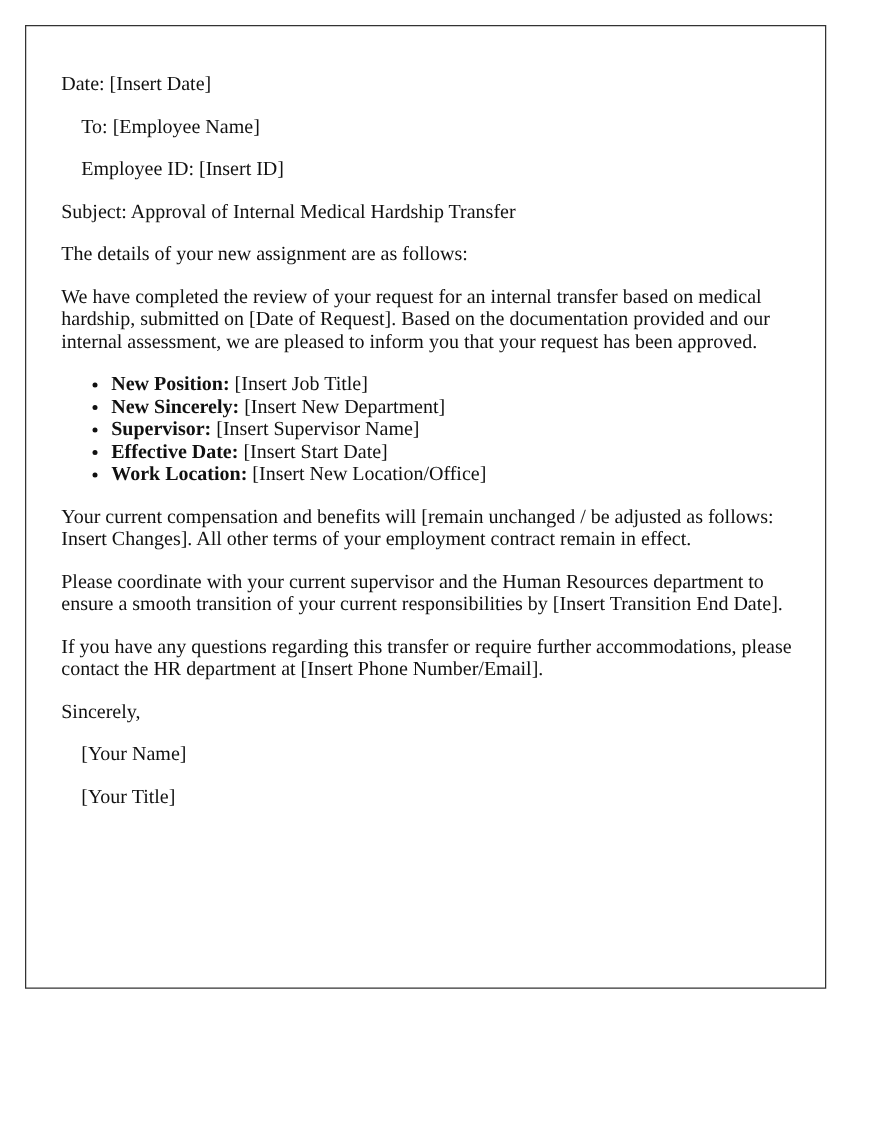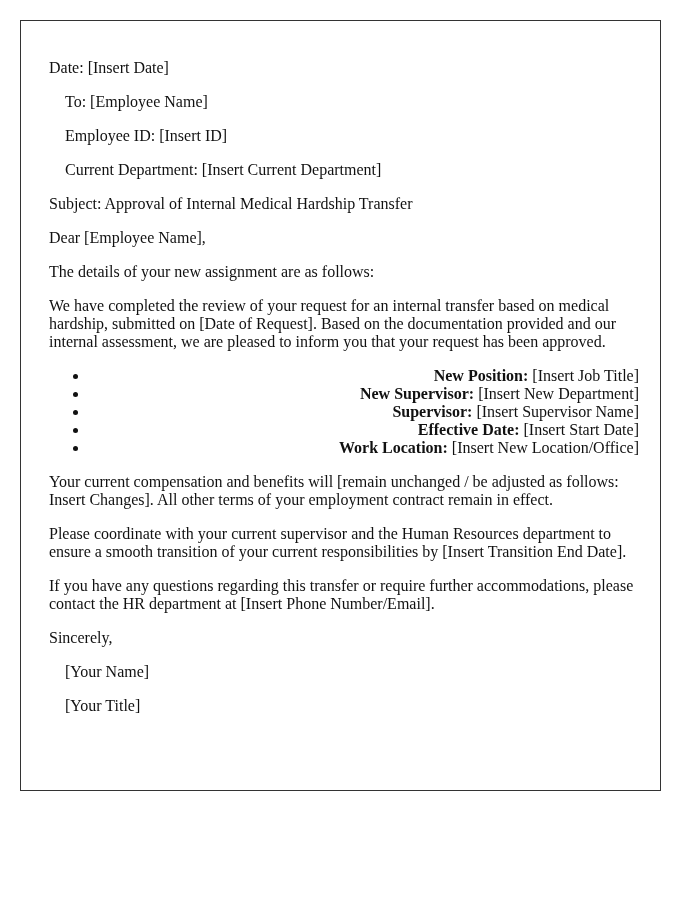--- a/index.html
+++ b/index.html
@@ -31,21 +31,20 @@
     }
     .letter .block {
       margin: 0 0 16px 0;
     }
     .letter .block div {
       margin: 16px;
     }
     .letter ul {
       margin: 0 0 16px 0;
       padding-left: 40px;
-      text-align: right;
     }
     .letter li {
       margin: 0;
     }
     .letter li b {
       font-weight: bold;
     }
     .wrap {
       width: 590px;
     }
@@ -54,34 +53,32 @@
 <body>
 
 <div class="letter">
   <div class="wrap">
 
     <p>Date: [Insert Date]</p>
 
     <div class="block">
       <div>To: [Employee Name]</div>
       <div>Employee ID: [Insert ID]</div>
-      <div>Current Department: [Insert Current Department]</div>
     </div>
 
     <p>Subject: Approval of Internal Medical Hardship Transfer</p>
 
-    <p>Dear [Employee Name],</p>
 
     <p>The details of your new assignment are as follows:</p>
 
     <p>We have completed the review of your request for an internal transfer based on medical hardship, submitted on [Date of Request]. Based on the documentation provided and our internal assessment, we are pleased to inform you that your request has been approved.</p>
 
     <ul>
       <li><b>New Position:</b><span> [Insert Job Title]</span></li>
-      <li><b>New Supervisor:</b><span> [Insert New Department]</span></li>
+      <li><b>New Sincerely:</b><span> [Insert New Department]</span></li>
       <li><b>Supervisor:</b><span> [Insert Supervisor Name]</span></li>
       <li><b>Effective Date:</b><span> [Insert Start Date]</span></li>
       <li><b>Work Location:</b><span> [Insert New Location/Office]</span></li>
     </ul>
 
     <p>Your current compensation and benefits will [remain unchanged / be adjusted as follows: Insert Changes]. All other terms of your employment contract remain in effect.</p>
 
     <p>Please coordinate with your current supervisor and the Human Resources department to ensure a smooth transition of your current responsibilities by [Insert Transition End Date].</p>
 
     <p>If you have any questions regarding this transfer or require further accommodations, please contact the HR department at [Insert Phone Number/Email].</p>

